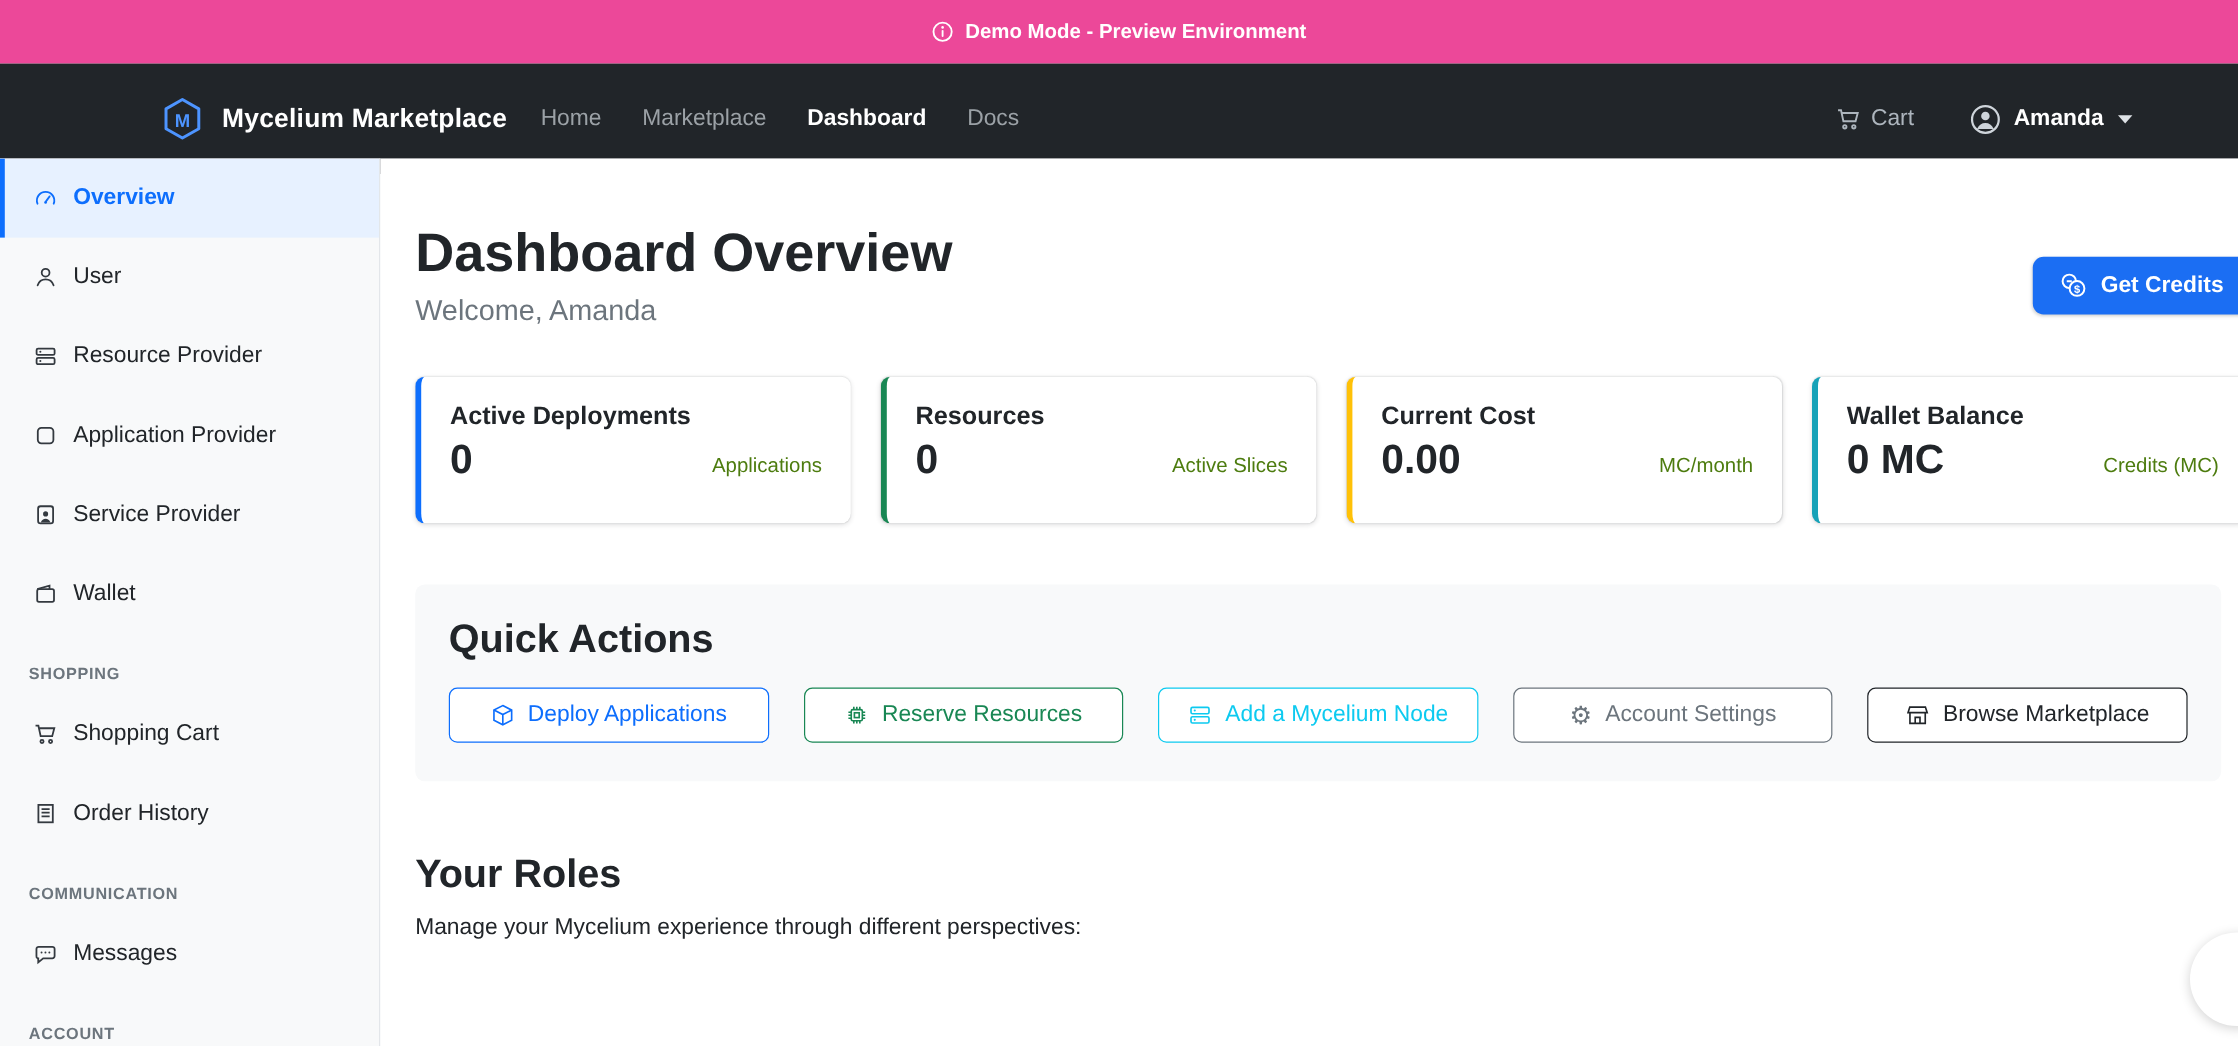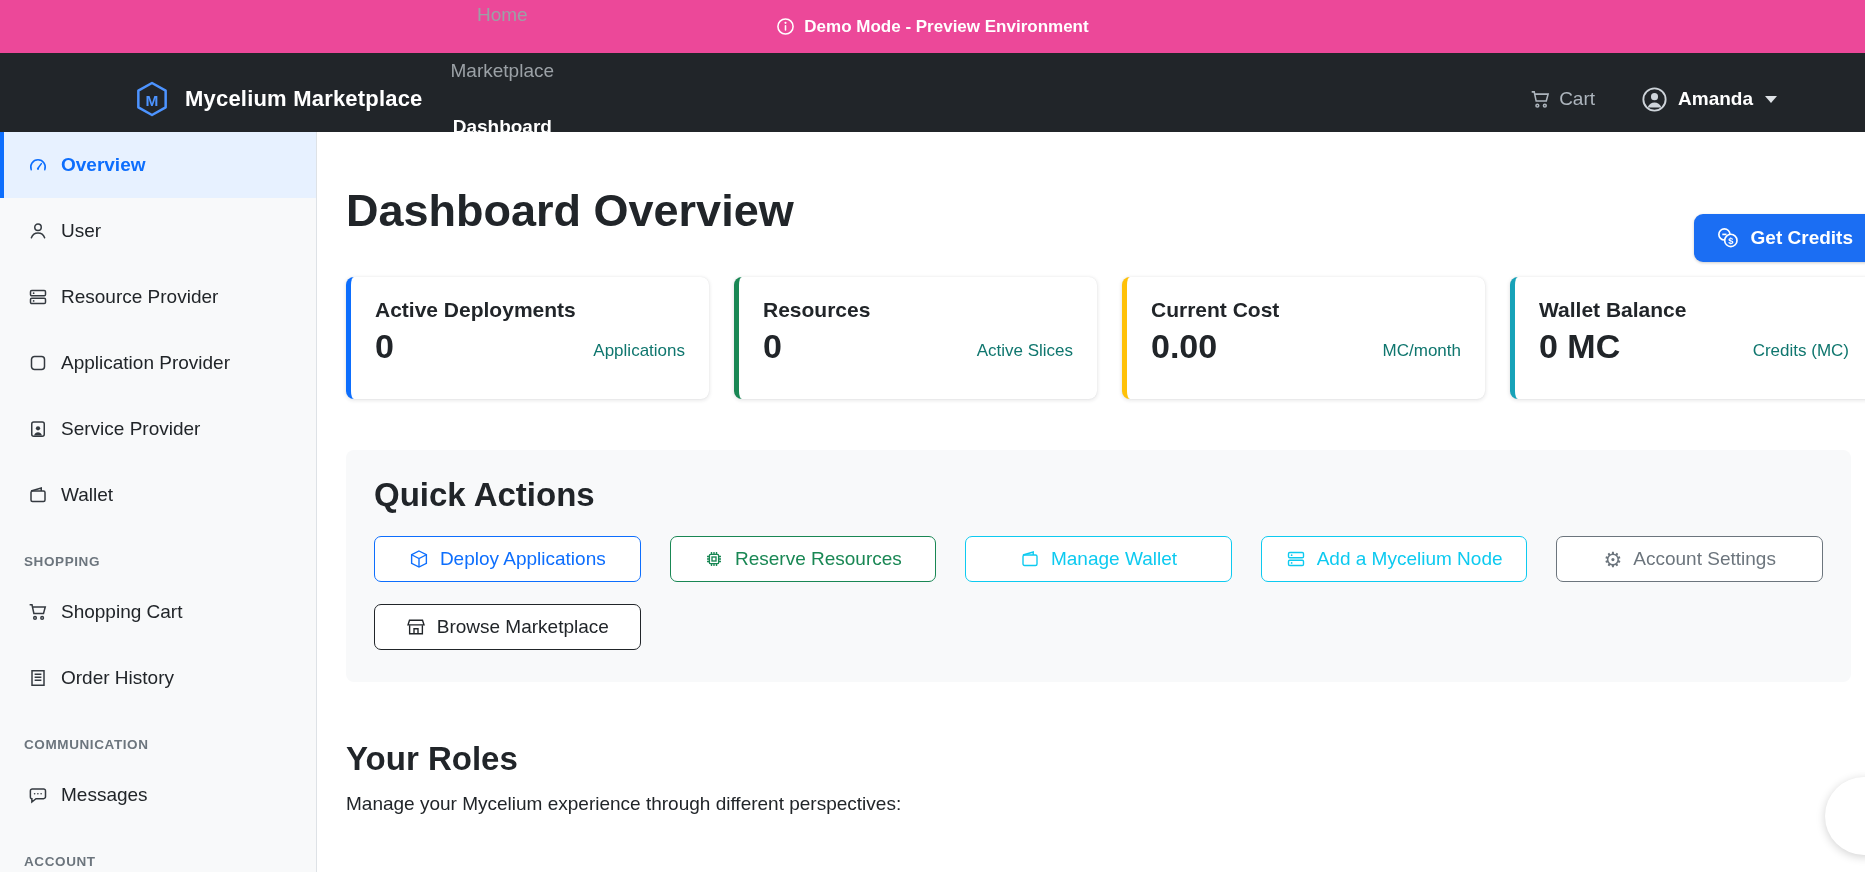--- a/index.html
+++ b/index.html
@@ -17,21 +17,21 @@
     font-size:17px; font-weight:700;
   }
 
   
   .navbar {
     height:92px; background:#212529; display:flex; align-items:center;
     padding:0 88px 0 133px;
   }
   .brand { display:flex; align-items:center; gap:14px; cursor:pointer; }
   .brand-name { color:#fff; font-size:22px; font-weight:700; letter-spacing:.2px; }
-  .nav-links { display:flex; align-items:center; gap:34px; margin-left:28px;flex-direction:column; }
+  .nav-links { display:flex; align-items:center; gap:34px; margin-left:28px; }
   .nav-link { color:#9ba1a6; font-size:19px; cursor:pointer; text-decoration:none; }
   .nav-link.active { color:#ffffff; font-weight:600; }
   .nav-right { margin-left:auto; display:flex; align-items:center; gap:46px; }
   .cart-link { display:flex; align-items:center; gap:8px; color:#adb5bd; font-size:19px; cursor:pointer; }
   .user-menu { display:flex; align-items:center; gap:10px; color:#fff; font-size:19px; font-weight:700; cursor:pointer; }
   .caret-down {
     width:0; height:0; border-left:6px solid transparent; border-right:6px solid transparent;
     border-top:7px solid #dee2e6; margin-left:2px;
   }
 
@@ -80,21 +80,21 @@
     box-shadow:0 1px 4px rgba(33,37,41,.14), 0 0 1px rgba(33,37,41,.1);
     border-left:5px solid #ccc; padding:21px 24px 14px;
   }
   .stat-card.accent-blue  { border-left-color:#0d6efd; }
   .stat-card.accent-green { border-left-color:#198754; }
   .stat-card.accent-yellow{ border-left-color:#ffc107; }
   .stat-card.accent-teal  { border-left-color:#17a2b8; }
   .stat-title { font-size:21px; font-weight:600; color:#212529; }
   .stat-bottom { display:flex; align-items:flex-end; justify-content:space-between; margin-top:6px; }
   .stat-value { font-size:34px; font-weight:700; color:#212529; line-height:1.1; }
-  .stat-unit { font-size:17px; color:#0f766e; padding-bottom:4px; }
+  .stat-unit { font-size:17px; color:#4d7c0f; padding-bottom:4px; }
 
   .quick-panel {
     margin-top:51px; width:1505px; background:#f8f9fa; border-radius:8px;
     padding:26px 28px 32px;
   }
   .quick-title { font-size:33px; font-weight:700; margin-bottom:22px; }
   .quick-grid { display:grid; grid-template-columns:repeat(5,1fr); gap:22px 29px; }
   .qa-btn {
     height:46px; background:#fff; border-radius:7px; border:1px solid currentColor;
     font-family:inherit; font-size:19px; display:flex; align-items:center; justify-content:center;
@@ -290,20 +290,21 @@
           <circle cx="5.6" cy="5.6" r="3.7" fill="none" stroke="#fff" stroke-width="1.1"></circle>
           <path d="M4.2 5.6h2.8" stroke="#fff" stroke-width="1.1"></path>
           <circle cx="9.9" cy="9.6" r="4.1" fill="#1b6ef3" stroke="#fff" stroke-width="1.1"></circle>
           <text x="9.9" y="12" text-anchor="middle" font-size="6.2" font-weight="bold" fill="#fff" font-family="Liberation Sans, sans-serif">$</text>
         </svg>
       </span>
       <span>Get Credits</span>
     </button>
 
     <div class="page-title">Dashboard Overview</div>
+    <div class="page-subtitle">Welcome, Amanda</div>
 
     <div class="stats-row">
       <div class="stat-card accent-blue">
         <div class="stat-title">Active Deployments</div>
         <div class="stat-bottom">
           <span class="stat-value">0</span>
           <span class="stat-unit">Applications</span>
         </div>
       </div>
       <div class="stat-card accent-green">
@@ -347,29 +348,20 @@
           <span>
             <svg width="20" height="20" viewBox="0 0 16 16" fill="none" stroke="currentColor" stroke-width="1.1">
               <rect x="4.3" y="4.3" width="7.4" height="7.4" rx="1"></rect>
               <rect x="6.4" y="6.4" width="3.2" height="3.2"></rect>
               <path d="M6 4.3V2.4M8 4.3V2.4M10 4.3V2.4M6 13.6v-1.9M8 13.6v-1.9M10 13.6v-1.9M4.3 6H2.4M4.3 8H2.4M4.3 10H2.4M13.6 6h-1.9M13.6 8h-1.9M13.6 10h-1.9"></path>
             </svg>
           </span>
           <span>Reserve Resources</span>
         </button>
 
-        <button class="qa-btn qa-cyan">
-          <span>
-            <svg width="20" height="20" viewBox="0 0 16 16" fill="none" stroke="currentColor" stroke-width="1.1">
-              <rect x="2.4" y="4.8" width="11.2" height="8.4" rx="1.2"></rect>
-              <path d="M2.4 4.8 10.6 2.4v2.4"></path>
-            </svg>
-          </span>
-          <span>Manage Wallet</span>
-        </button>
 
         <button class="qa-btn qa-cyan">
           <span>
             <svg width="20" height="20" viewBox="0 0 16 16" fill="none" stroke="currentColor" stroke-width="1.1">
               <rect x="2" y="2.8" width="12" height="4.2" rx="1"></rect>
               <rect x="2" y="9" width="12" height="4.2" rx="1"></rect>
               <circle cx="4.5" cy="4.9" r="0.7" fill="currentColor" stroke="none"></circle>
               <circle cx="4.5" cy="11.1" r="0.7" fill="currentColor" stroke="none"></circle>
             </svg>
           </span>

